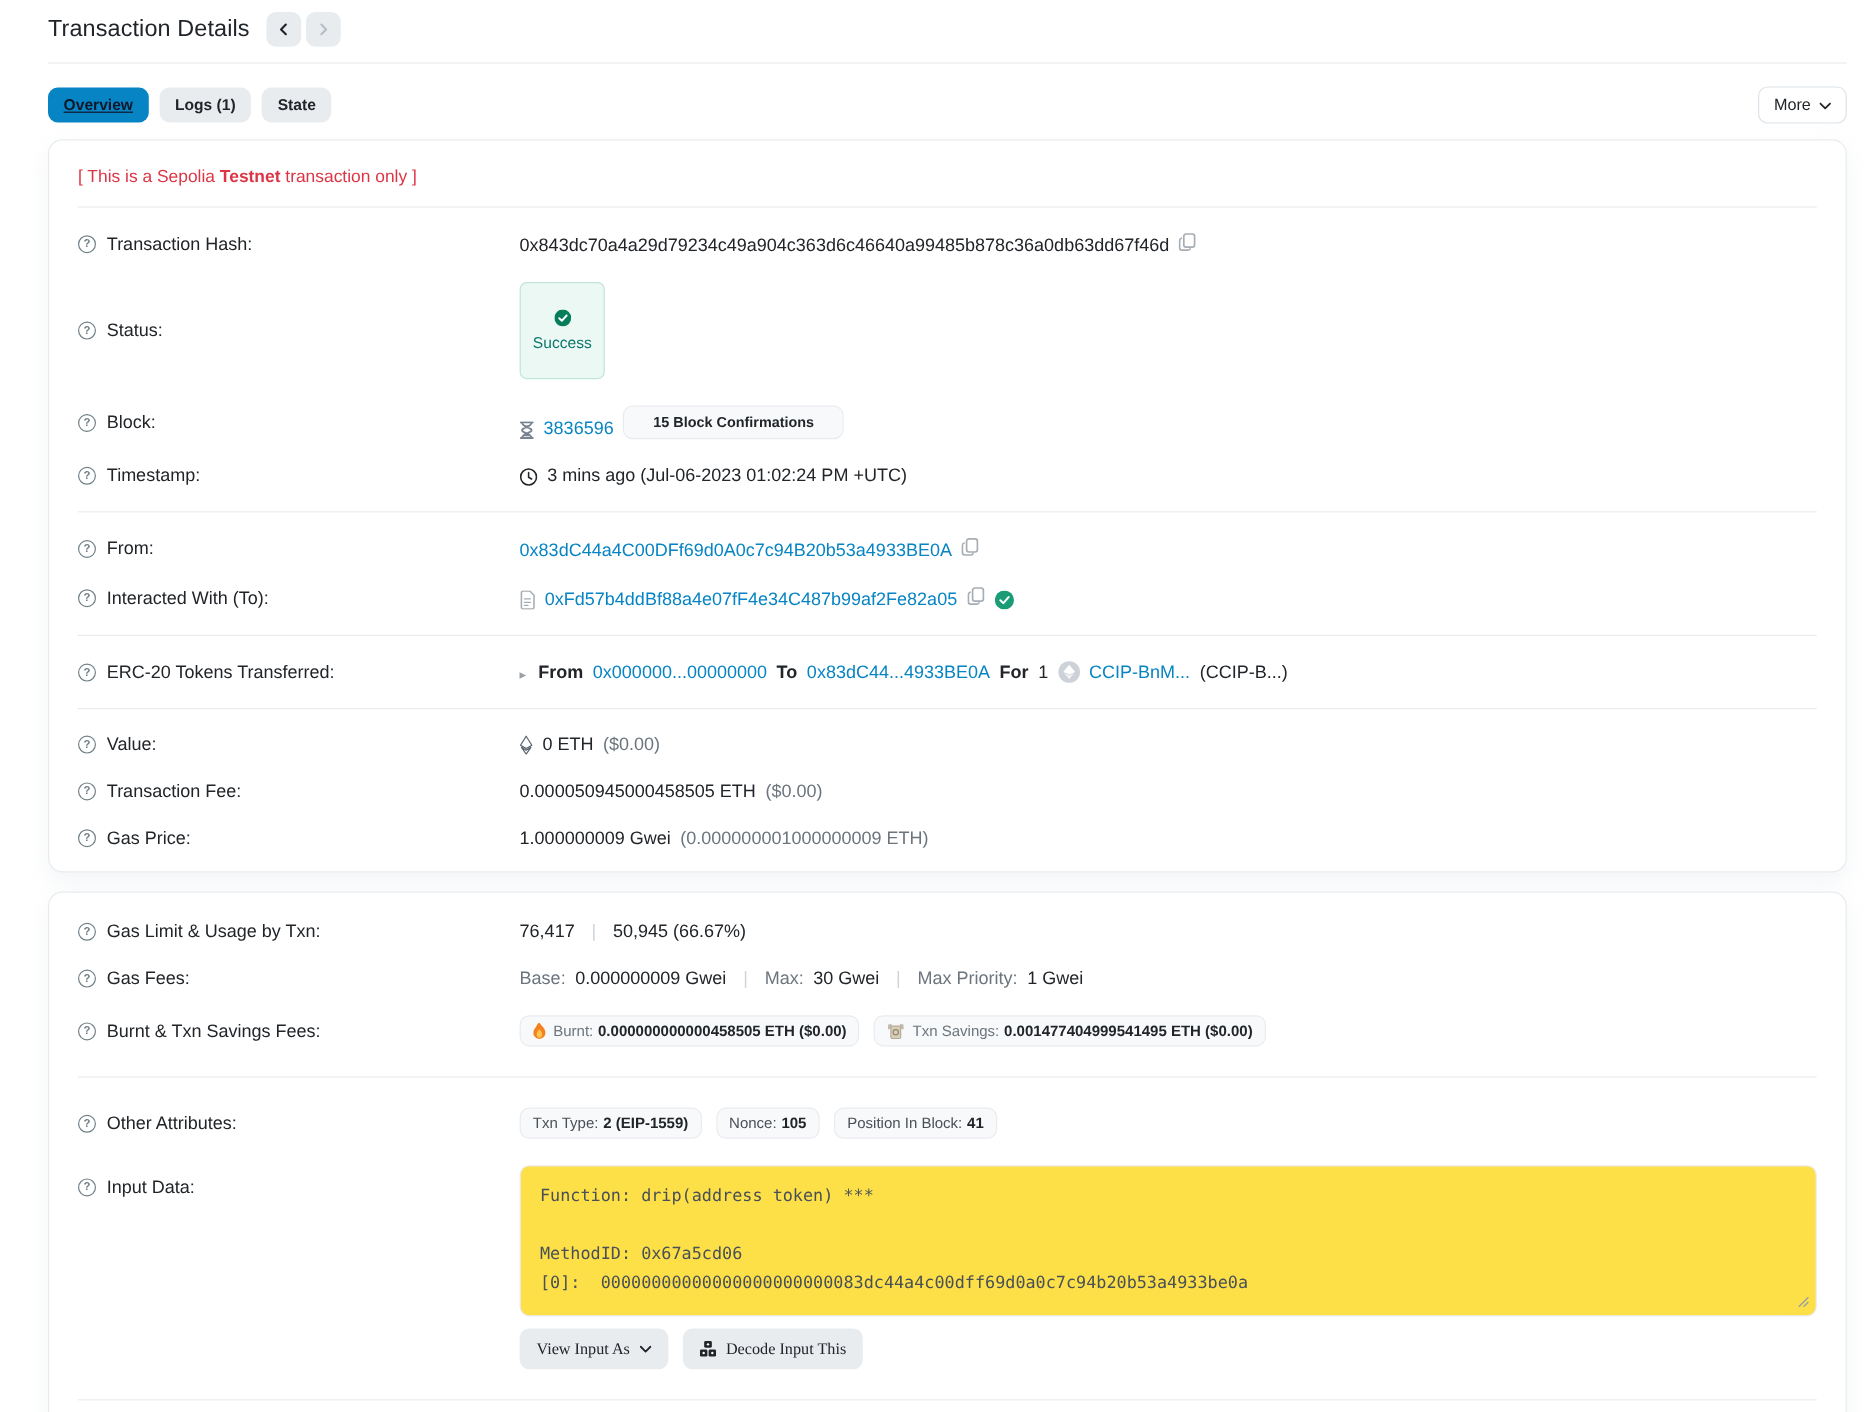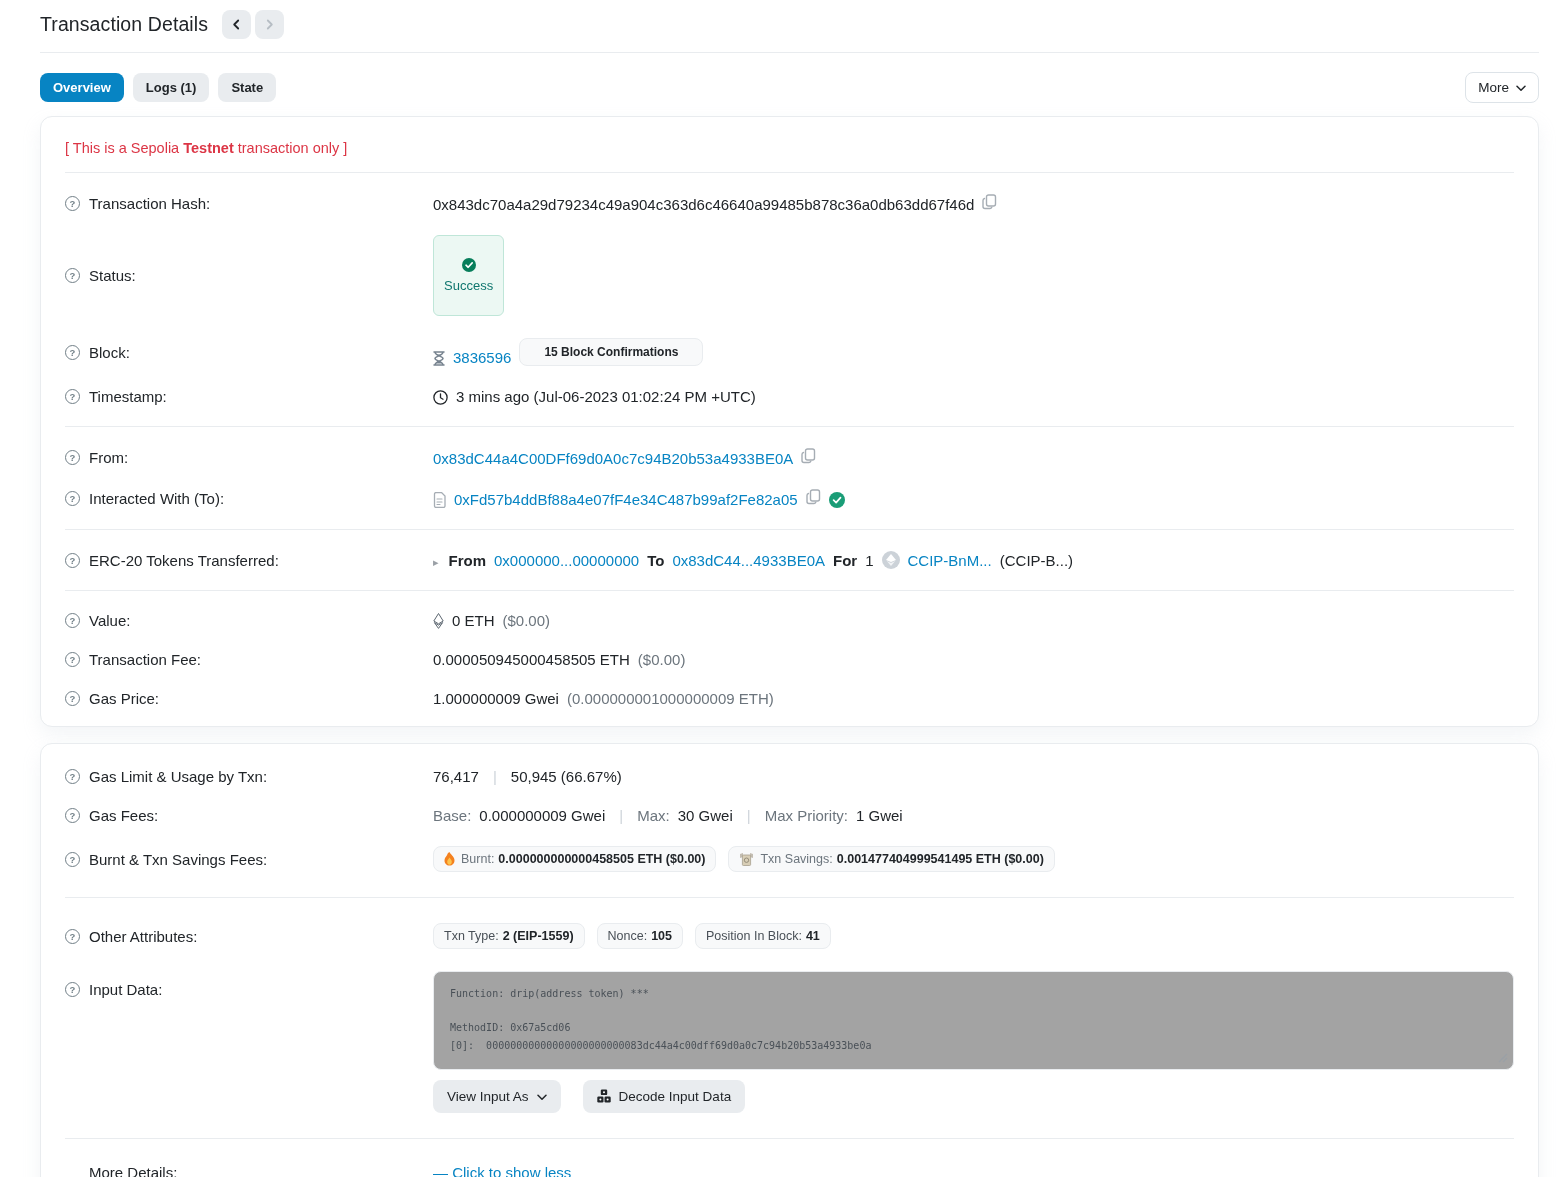--- a/index.html
+++ b/index.html
@@ -14,21 +14,21 @@
   .page-header { display:flex; align-items:center; gap:14px; padding:10px 0 13px; border-bottom:1px solid #e9ecef; }
   .page-title { font-size:19.5px; font-weight:400; margin:0; letter-spacing:.1px; }
   .nav-arrows { display:flex; gap:4px; }
   .nav-btn { width:29px; height:29px; border:none; border-radius:8px; background:#e9ecef; display:inline-flex; align-items:center; justify-content:center; cursor:pointer; padding:0; }
   .nav-btn svg { display:block; }
 
   
   .tabs-row { display:flex; align-items:center; justify-content:space-between; margin:19px 0 13px; }
   .tabs { display:flex; gap:9px; }
   .tab { border:none; border-radius:8px; padding:7px 13px; font-size:13px; font-weight:600; background:#e9ecef; color:#212529; cursor:pointer; font-family:inherit; }
-  .tab.active { background:#0784c3; color:#ffffff; }
+  .tab.active { background:#0784c3; color:#0f172a;text-decoration:underline; }
   .more-btn { background:#fff; border:1px solid #dde3e8; border-radius:8px; padding:7px 12px; font-size:13.5px; color:#212529; display:inline-flex; align-items:center; gap:7px; cursor:pointer; font-family:inherit; }
 
   
   .card { background:#fff; border:1px solid #e9ecef; border-radius:12px; padding:8px 24px; margin-bottom:16px; box-shadow:0 8px 18px rgba(189,197,209,.18); }
   .warning { color:#dc3545; font-size:14.5px; margin:15px 0 16px; }
   .warning b { font-weight:700; }
   .divider { border-top:1px solid #e9ecef; margin:10px 0; }
 
   .row { display:flex; align-items:center; padding:11px 0; }
   .row.top-align { align-items:flex-start; }
@@ -46,23 +46,23 @@
   .icon-btn { background:none; border:none; padding:0; cursor:pointer; display:inline-flex; align-items:center; }
 
   
   .badge-grey { background:#f8f9fa; border:1px solid #e9ecef; border-radius:8px; padding:5px 10px; font-size:12.5px; color:#212529; display:inline-flex; align-items:center; gap:4px; white-space:nowrap; }
   .badge-grey .v { font-weight:700; }
   .confirm-badge { font-weight:700; font-size:12px; padding:6px 24px; }
   .success-badge { display:inline-flex; align-items:center; gap:6px; background:#ecf8f3; border:1px solid #bfe6d8; color:#0f766e; border-radius:6px; padding:22px 10px; font-size:13px; font-weight:500;flex-direction:column; }
 
   
   .input-wrap { width:100%; }
-  .input-data-box { position:relative; width:100%; background:#a3a3a3; border:1px solid #e9ecef; border-radius:8px; padding:13px 16px 15px; font-family:"DejaVu Sans Mono","Liberation Mono",monospace; font-size:10px; line-height:1.72; color:#495057; white-space:pre-wrap; word-break:break-all; }
+  .input-data-box { position:relative; width:100%; background:#fde047; border:1px solid #e9ecef; border-radius:8px; padding:13px 16px 15px; font-family:"DejaVu Sans Mono","Liberation Mono",monospace; font-size:14px; line-height:1.72; color:#495057; white-space:pre-wrap; word-break:break-all; }
   .resize-grip { position:absolute; right:3px; bottom:3px; }
-  .input-actions { display:flex; gap:22px; margin-top:10px; }
+  .input-actions { display:flex; gap:12px; margin-top:10px;font-family:Liberation Serif, serif; }
   .btn-grey { background:#e9ecef; border:none; border-radius:8px; padding:9px 14px; font-size:13.5px; color:#212529; display:inline-flex; align-items:center; gap:8px; cursor:pointer; font-family:inherit; }
   .token-icon { width:18px; height:18px; border-radius:50%; background:#ccd2d8; display:inline-flex; align-items:center; justify-content:center; flex:0 0 auto; }
   .caret { color:#9aa0a6; font-size:11px; margin-right:2px; }
   .addr-break { word-break:break-all; }
 </style>
 </head>
 <body>
 
 <div class="page">
 
@@ -409,21 +409,21 @@
               <span style="display:inline-flex;">
                 <svg width="14" height="14" viewBox="0 0 14 14">
                     <rect x="3.8" y="0.5" width="6.4" height="5.6" rx="1.2" fill="#212529"></rect>
                     <rect x="0.3" y="7.6" width="6.2" height="5.9" rx="1.2" fill="#212529"></rect>
                     <rect x="7.5" y="7.6" width="6.2" height="5.9" rx="1.2" fill="#212529"></rect>
                     <circle cx="7" cy="3.3" r="1" fill="#fff"></circle>
                     <circle cx="3.4" cy="10.5" r="1" fill="#fff"></circle>
                     <circle cx="10.6" cy="10.5" r="1" fill="#fff"></circle>
                   </svg>
               </span>
-              <span>Decode Input Data</span>
+              <span>Decode Input This</span>
             </button>
           </div>
         </div>
       </div>
     </div>
 
     <div class="divider" style="margin:14px 0;"></div>
 
     <div class="row" style="padding-bottom:16px;">
       <div class="row-label" style="padding-left:24px;">

